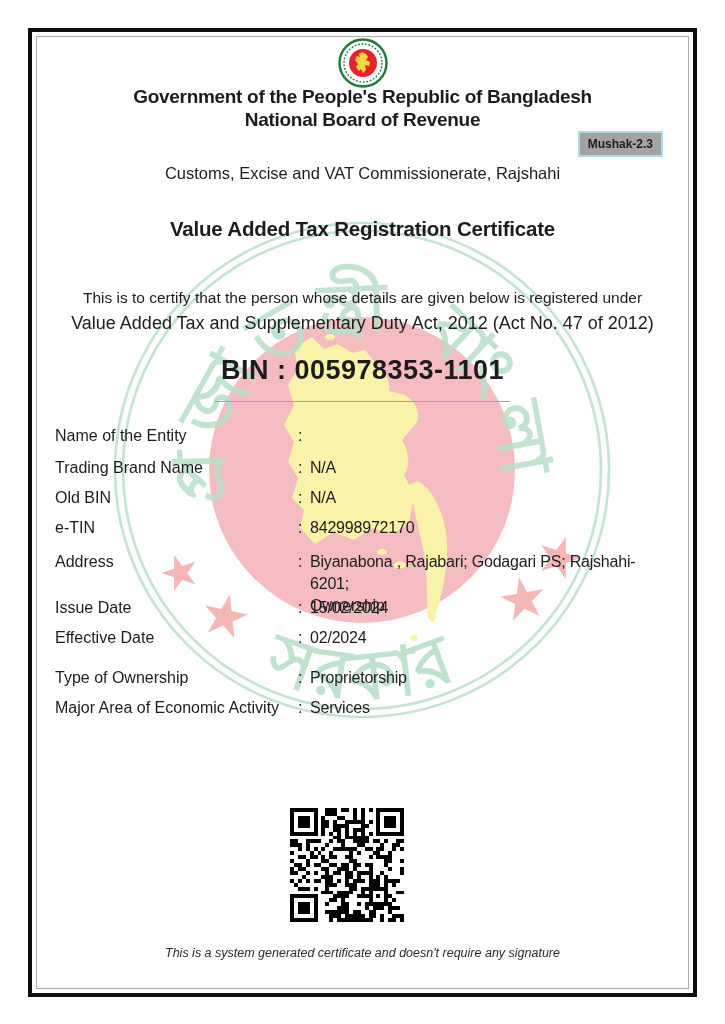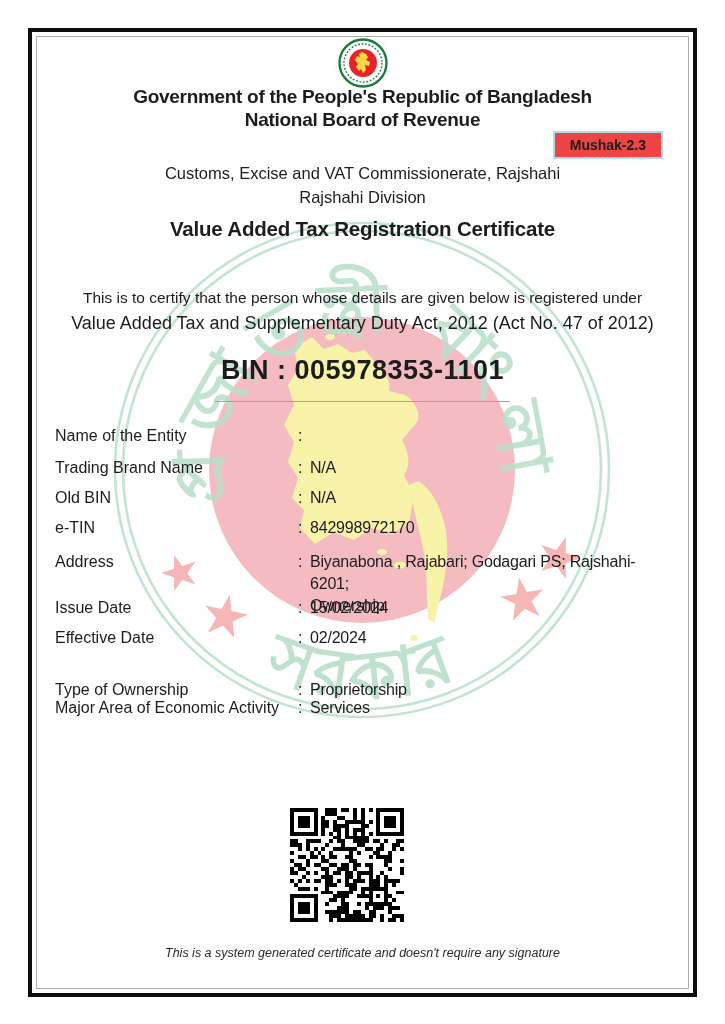--- a/index.html
+++ b/index.html
@@ -5,22 +5,22 @@
   html,body{margin:0;padding:0;background:#ffffff;}
   .page{position:relative;width:725px;height:1024px;background:#fff;overflow:hidden;
         font-family:"Liberation Sans","DejaVu Sans",sans-serif;color:#1c1c1c;}
   .frame-outer{position:absolute;left:28px;top:28px;right:28px;bottom:27px;border:4px solid #0d0d0d;}
   .frame-inner{position:absolute;left:4px;top:4px;right:4px;bottom:4px;border:1px solid #ababab;}
   .wm{position:absolute;left:112px;top:220px;}
   .ctr{position:absolute;left:36px;right:36px;text-align:center;}
   .emblem{position:absolute;left:50%;top:38px;transform:translateX(-50%);}
   .gov1{top:86px;font-size:19px;font-weight:bold;letter-spacing:-0.3px;}
   .gov2{top:109px;font-size:19px;font-weight:bold;letter-spacing:-0.3px;text-align:center;}
-  .badge{position:absolute;top:131px;right:62px;border:2px solid #abdce8;padding:4px 15px;
-         font-size:14px;font-weight:bold;background:#ef4444;}
+  .badge{position:absolute;top:131px;right:62px;border:2px solid #abdce8;padding:4px 8px;
+         font-size:12px;font-weight:bold;background:#a3a3a3;}
   .office1{top:164px;font-size:16.5px;}
   .office2{top:188px;font-size:16.5px;}
   .title{top:217px;font-size:20.5px;font-weight:bold;letter-spacing:-0.2px;}
   .cert1{top:289px;font-size:15.5px;}
   .cert2{top:313px;font-size:18px;}
   .binwrap{top:355px;}
   .bin{display:inline-block;font-size:27px;font-weight:bold;letter-spacing:0.5px;
        border-bottom:1px solid #84cc16;padding:0 6px 15px;}
   .bin span{white-space:pre;}
   .fields{position:absolute;left:55px;top:401px;right:56px;height:300px;}
@@ -91,21 +91,20 @@
     <circle r="23.5" fill="#ffffff" stroke-width="2.4" stroke="#1e7b3e"></circle>
     <circle r="19" fill="none" stroke-width="1.4" stroke-dasharray="1.8 1.7" stroke="#1e7b3e"></circle>
     <circle r="14" fill="#e5232b"></circle>
     <path d="M -1,-11 L 3,-9 L 5,-6 L 3,-3 L 7,-1 L 6,3 L 2,2 L 3,7 L 0,10 L -2,6 L -4,8 L -7,4 L -5,1 L -8,-3 L -6,-7 L -3,-6 L -4,-9 Z" fill="#f8d840"></path>
   </svg>
 
   <div class="ctr gov1">Government of the People's Republic of Bangladesh</div>
   <div class="ctr gov2">National Board of Revenue</div>
   <div class="badge">Mushak-2.3</div>
   <div class="ctr office1">Customs, Excise and VAT Commissionerate, Rajshahi</div>
-  <div class="ctr office2">Rajshahi Division</div>
   <div class="ctr title">Value Added Tax Registration Certificate</div>
 
   <div class="ctr cert1">This is to certify that the person whose details are given below is registered under</div>
   <div class="ctr cert2">Value Added Tax and Supplementary Duty Act, 2012 (Act No. 47 of 2012)</div>
 
   <div class="ctr binwrap">
     <div class="bin"><span>BIN</span><span> : </span><span>005978353-1101</span></div>
   </div>
 
   <div class="fields">
@@ -139,21 +138,21 @@
     <div class="frow" style="top:172px">
       <span class="flabel">Issue Date</span>
       <span class="fcolon">:</span>
       <span class="fvalue">15/02/2024</span>
     </div>
     <div class="frow" style="top:202px">
       <span class="flabel">Effective Date</span>
       <span class="fcolon">:</span>
       <span class="fvalue">02/2024</span>
     </div>
-    <div class="frow" style="top:254px">
+    <div class="frow" style="top:242px">
       <span class="flabel">Type of Ownership</span>
       <span class="fcolon">:</span>
       <span class="fvalue">Proprietorship</span>
     </div>
     <div class="frow" style="top:272px">
       <span class="flabel">Major Area of Economic Activity</span>
       <span class="fcolon">:</span>
       <span class="fvalue">Services</span>
     </div>
   </div>

